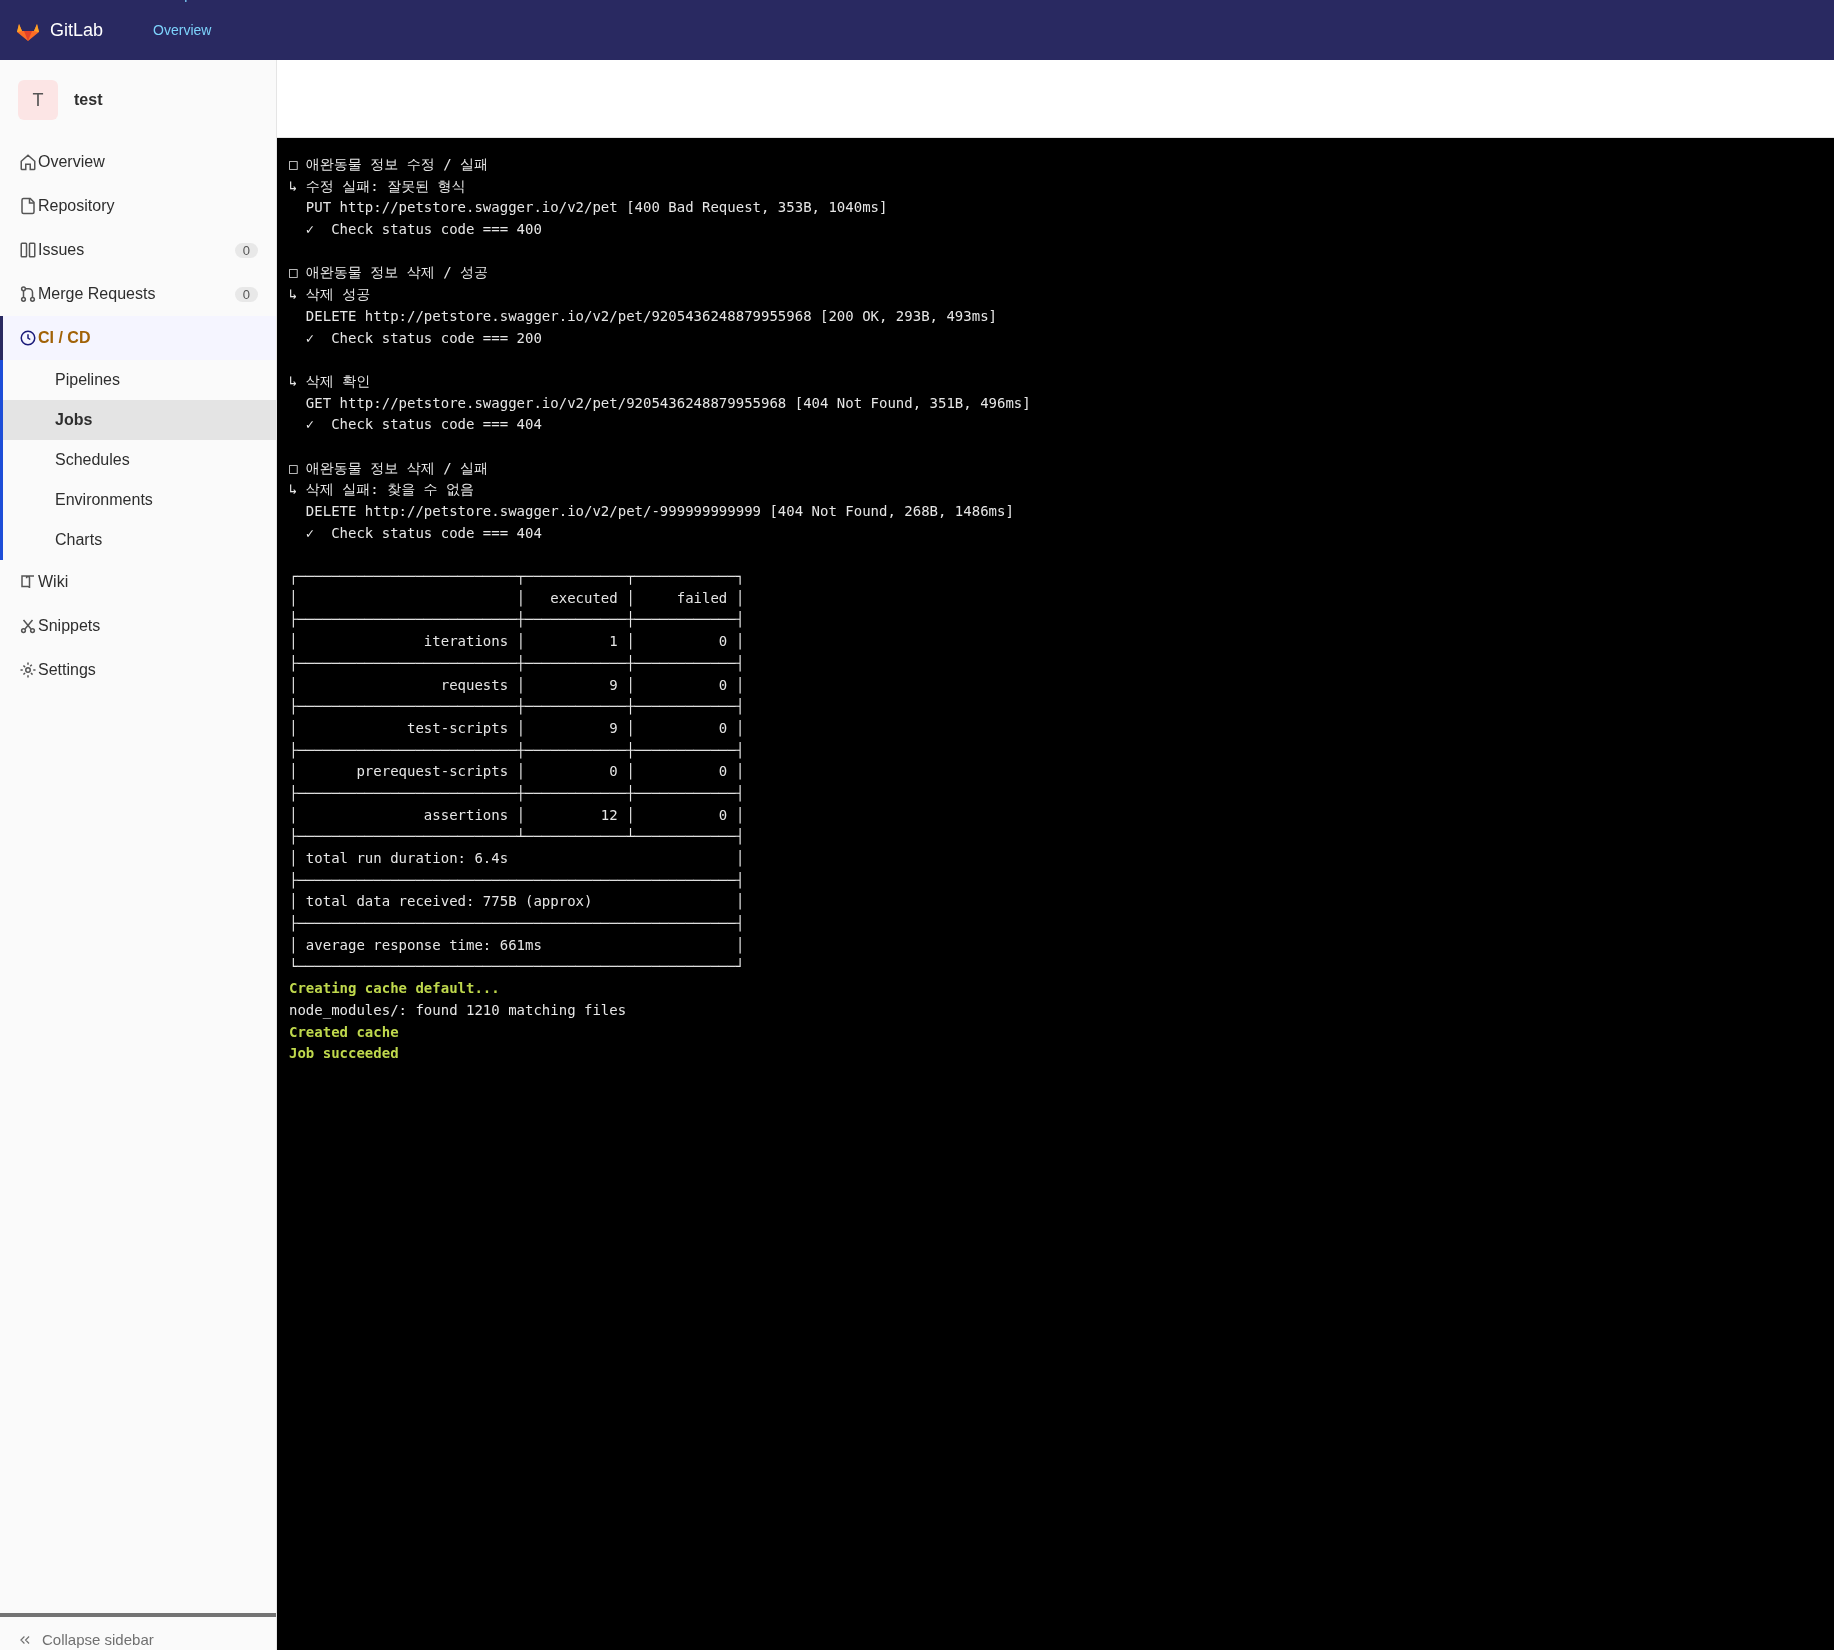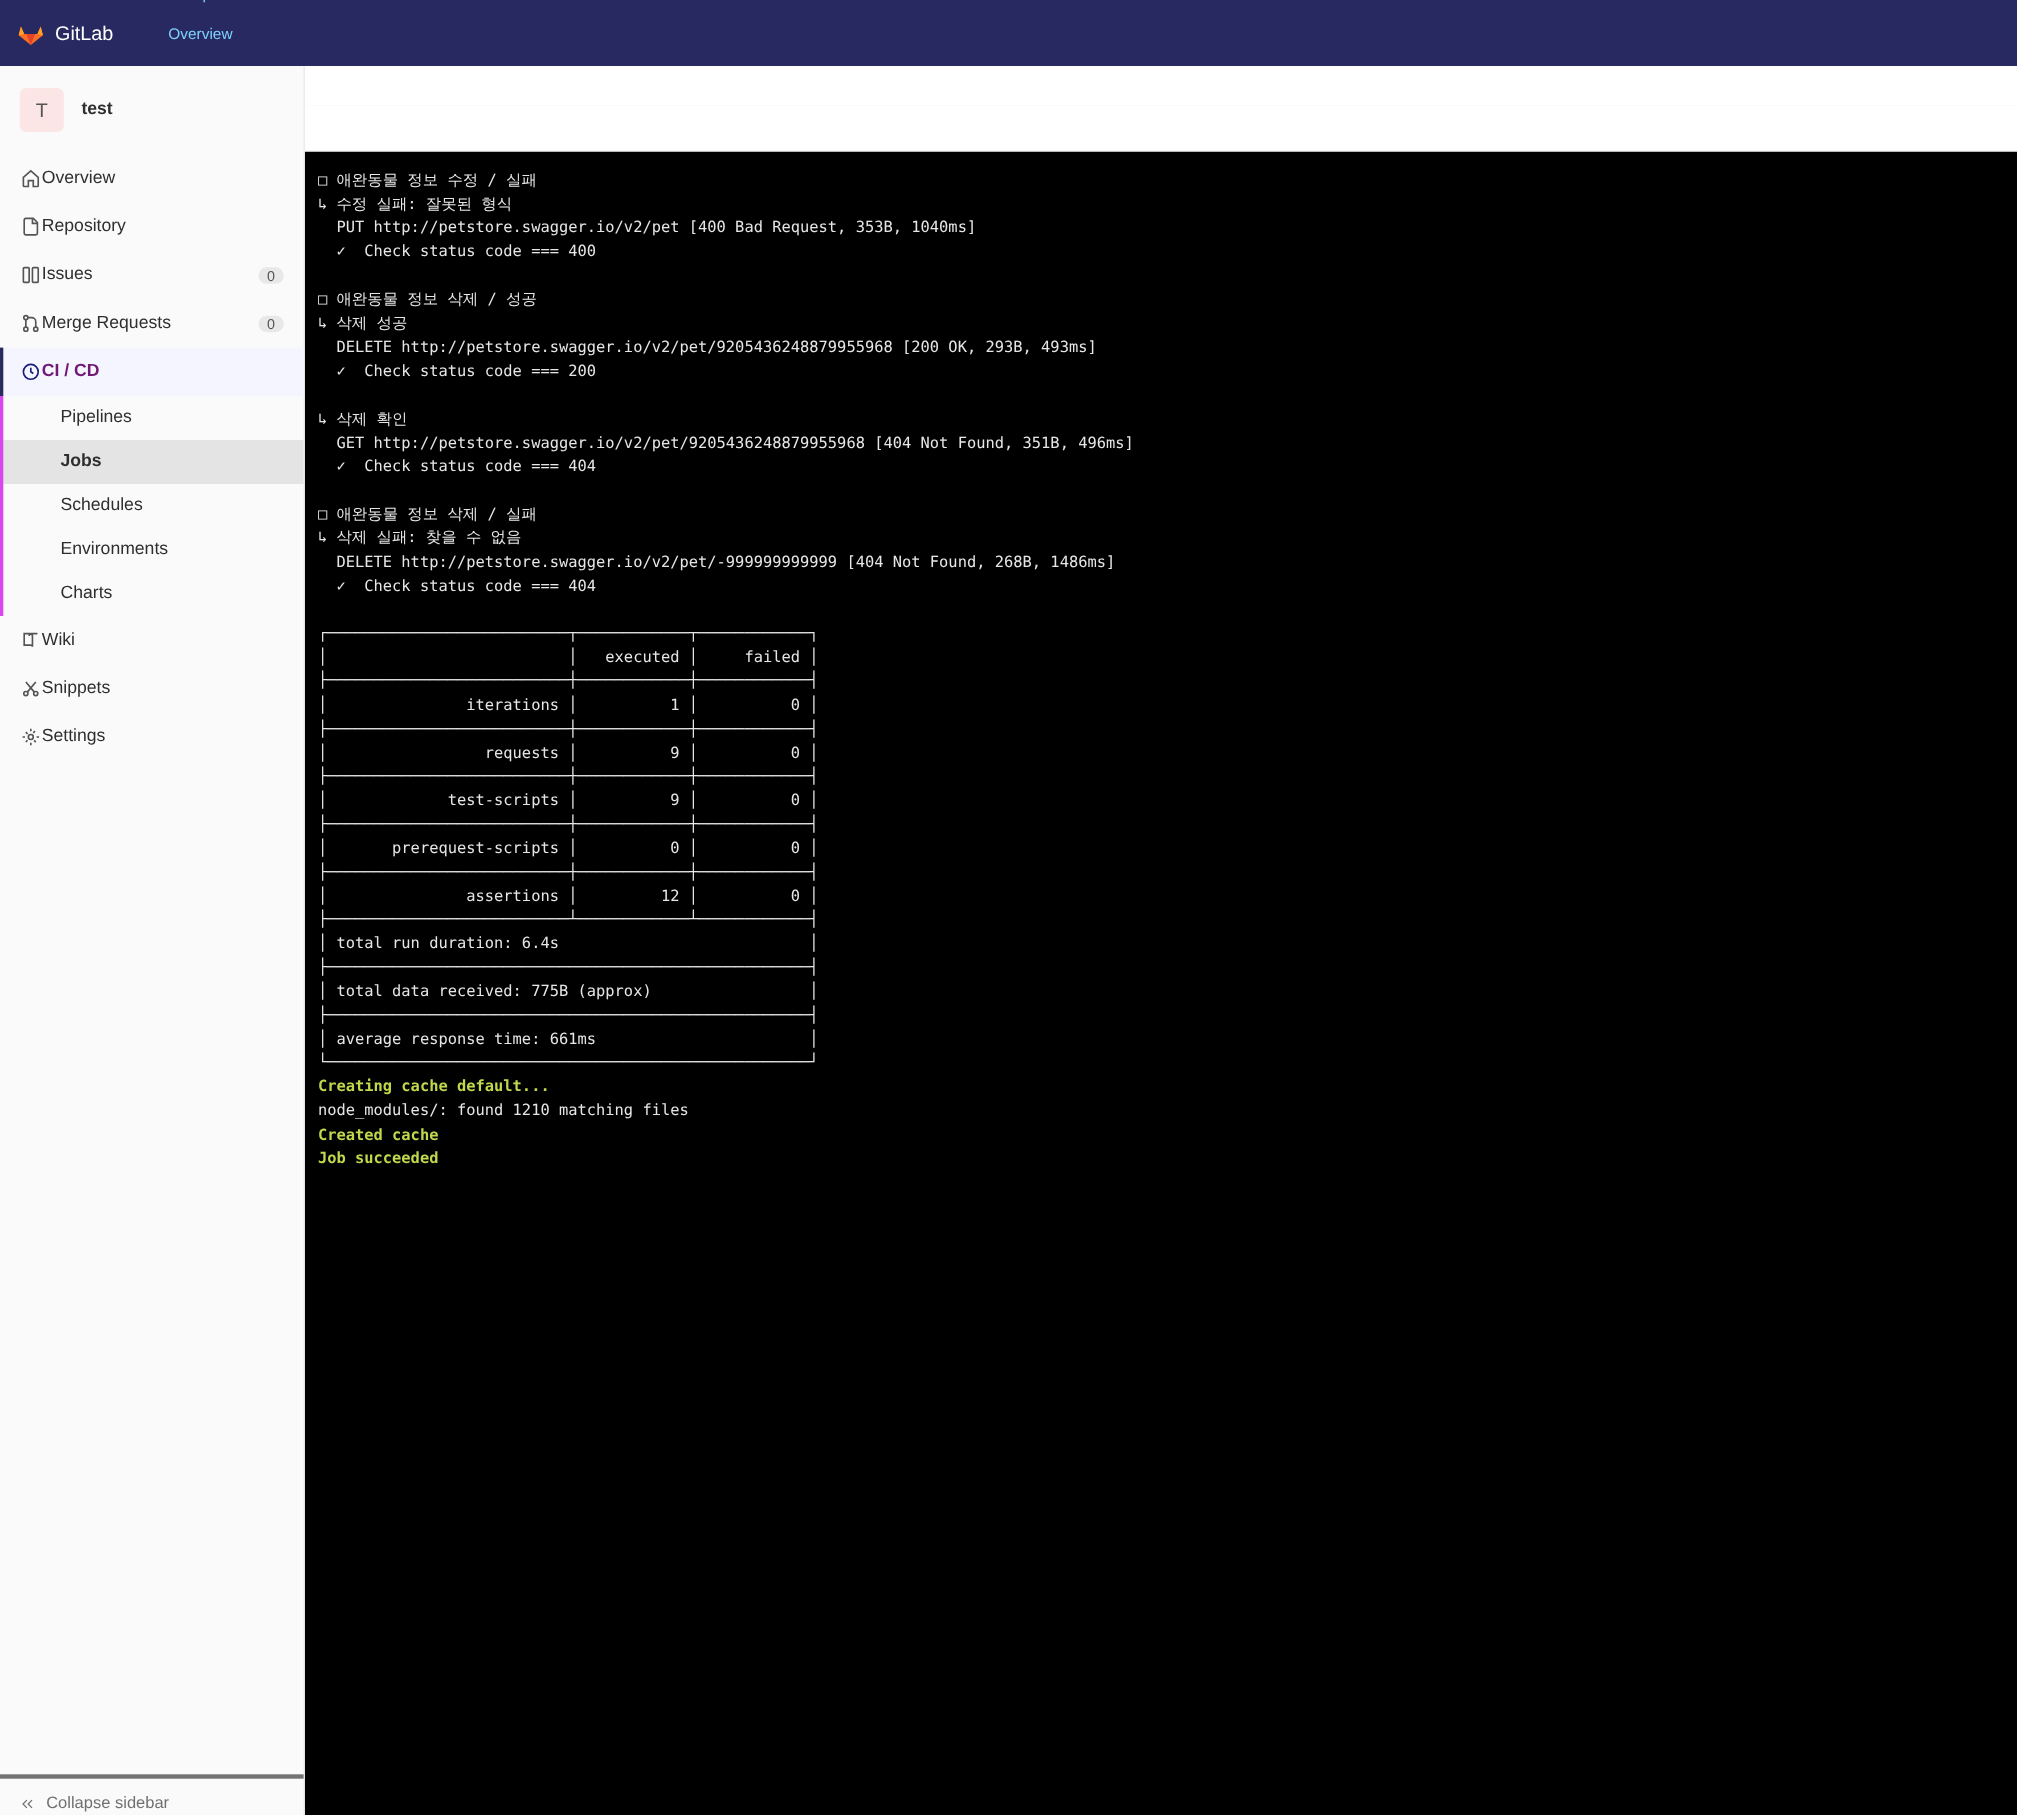--- a/index.html
+++ b/index.html
@@ -63,30 +63,30 @@
   background: #e8e8e8;
   border-radius: 10px;
   padding: 0px 8px;
   font-size: 13px;
   color: #555;
 }
 .nav-item.active {
   background: #f5f5ff;
   border-left: 3px solid #292961;
   padding-left: 15px;
-  color: #701a75;
+  color: #a16207;
   font-weight: 600;
 }
 .subnav { list-style: none; }
 .subnav-item {
   padding: 11px 18px 11px 52px;
   color: #2e2e2e;
   cursor: pointer;
   font-size: 16px;
-  border-left: 3px solid #d946ef;
+  border-left: 3px solid #1d4ed8;
 }
 .subnav-item.selected {
   background: #e4e4e4;
   font-weight: 600;
 }
 
 .collapse {
   margin-top: auto;
   padding: 14px 18px;
   display: flex;

